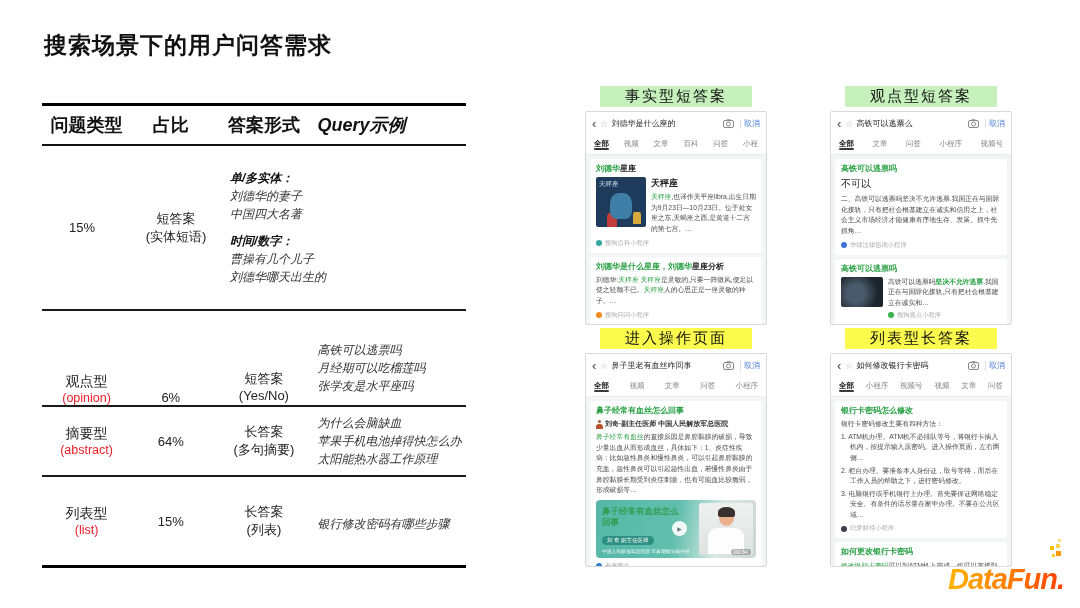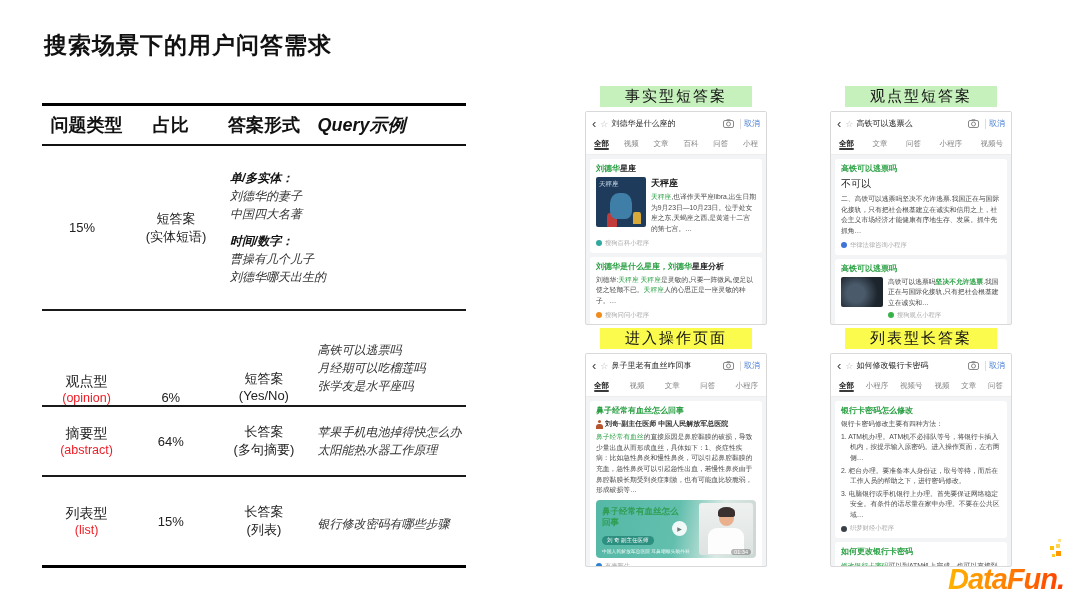--- a/index.html
+++ b/index.html
@@ -178,20 +178,21 @@
       <div class="t-col1">
         <div class="type-cn">摘要型</div>
         <div class="type-en">(abstract)</div>
       </div>
       <div class="t-col2 share">64%</div>
       <div class="t-col3 form">
         <div>长答案</div>
         <div>(多句摘要)</div>
       </div>
       <div class="t-col4 qcell">
+        <div>为什么会脑缺血</div>
         <div>苹果手机电池掉得快怎么办</div>
         <div>太阳能热水器工作原理</div>
       </div>
     </div>
 
     <div class="t-row r4 last">
       <div class="t-col1">
         <div class="type-cn">列表型</div>
         <div class="type-en">(list)</div>
       </div>

